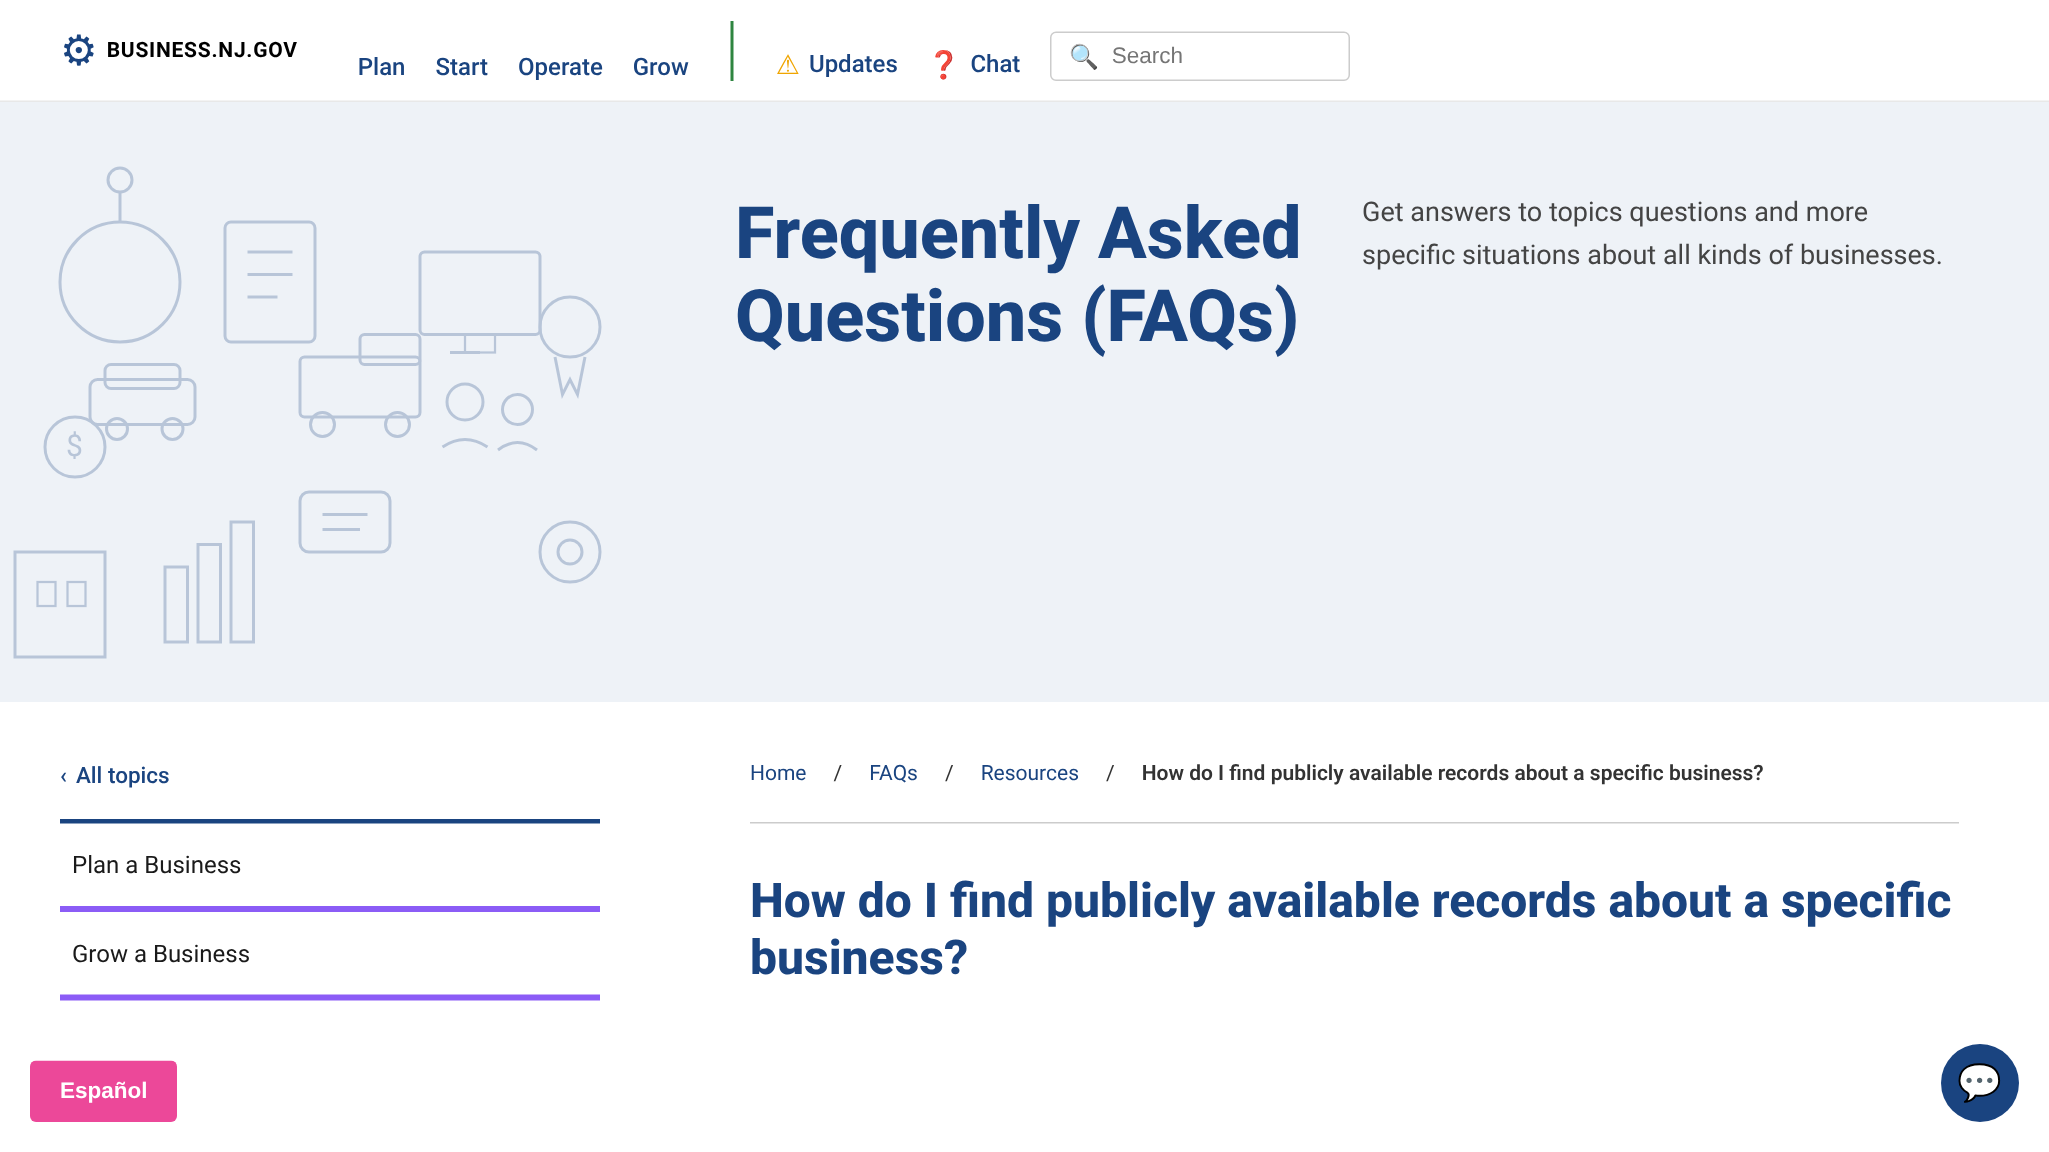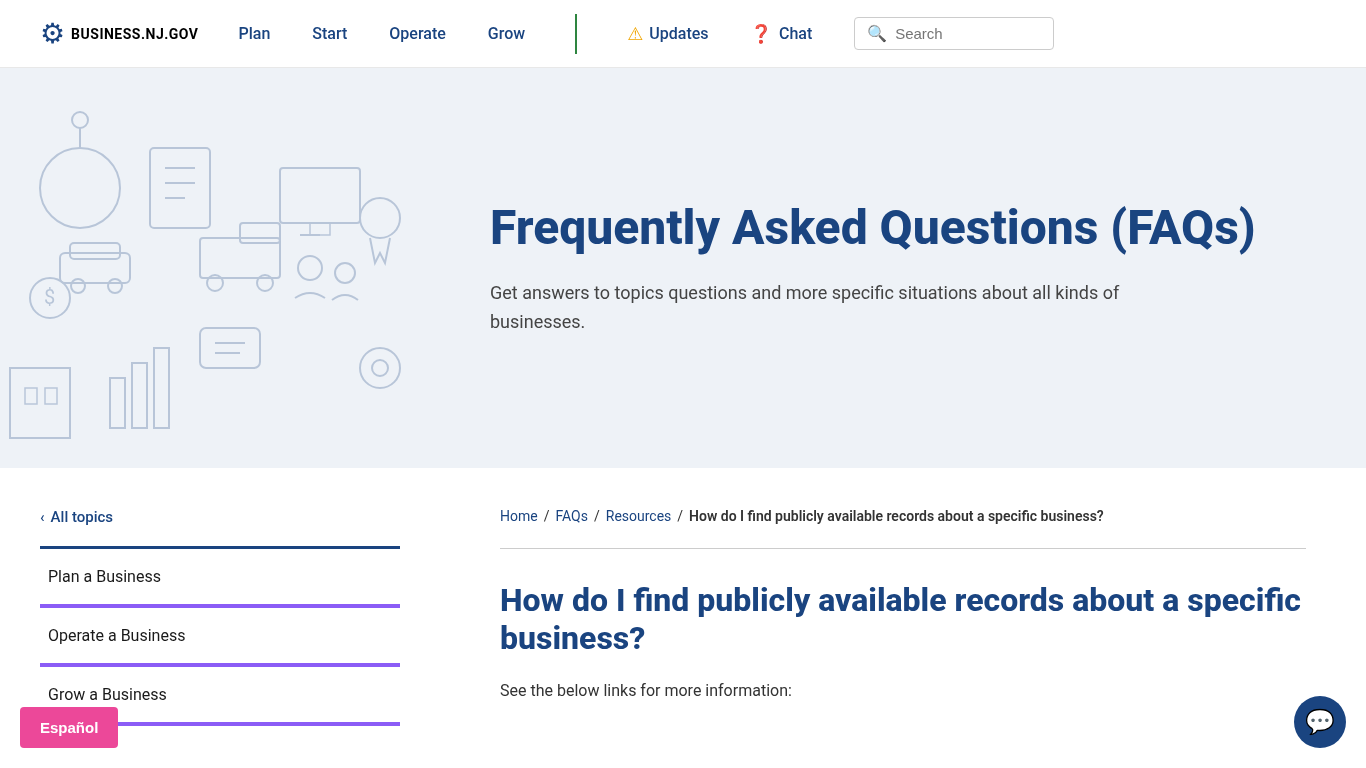--- a/index.html
+++ b/index.html
@@ -28,22 +28,22 @@
       margin-right: 6px;
     }
     .logo-text {
       font-size: 14px;
       font-weight: 700;
       color: #000000;
       letter-spacing: 0.5px;
     }
     .main-nav {
       display: flex;
-      align-items: center;
-      gap: 42px;
+      align-items: flex-end;
+      gap: 20px;
       flex: 1;
     }
     .nav-link {
       text-decoration: none;
       color: #1a4480;
       font-size: 16px;
       font-weight: 500;
       cursor: pointer;
     }
     .nav-divider {
@@ -109,22 +109,21 @@
       position: absolute;
       top: 0; left: 0;
       width: 100%;
       height: 100%;
       opacity: 0.25;
     }
     .hero-content {
       flex: 1;
       padding: 60px 60px 60px 40px;
       display: flex;
-      flex-direction: column;
-      justify-content: center;
+      flex-direction: row;
     }
     .hero-title {
       font-size: 48px;
       font-weight: 800;
       color: #1a4480;
       line-height: 1.15;
       margin-bottom: 24px;
     }
     .hero-desc {
       font-size: 18px;
@@ -178,21 +177,21 @@
     }
 
     
     .main-article {
       flex: 1;
       padding: 40px 60px;
     }
     .breadcrumb {
       display: flex;
       align-items: center;
-      gap: 6px;
+      gap: 18px;
       font-size: 14px;
       margin-bottom: 24px;
       flex-wrap: wrap;
     }
     .breadcrumb a {
       color: #1a4480;
       text-decoration: none;
     }
     .breadcrumb span { color: #333; }
     .breadcrumb-current { font-weight: 600; color: #1a1a1a; }
@@ -361,44 +360,40 @@
     <a class="back-link" href="#">
       <span>‹</span>
       <span>All topics</span>
     </a>
     <div class="sidebar-divider"></div>
     <ul class="sidebar-nav">
       <li>
         <a href="#">Plan a Business</a>
       </li>
       <li>
-        <a href="#">Operate a Business</a>
-      </li>
-      <li>
         <a href="#">Grow a Business</a>
       </li>
 
     </ul>
   </aside>
 
   <main class="main-article">
     <nav class="breadcrumb">
       <a href="#">Home</a>
       <span>/</span>
       <a href="#">FAQs</a>
       <span>/</span>
       <a href="#">Resources</a>
       <span>/</span>
       <span class="breadcrumb-current">How do I find publicly available records about a specific business?</span>
     </nav>
 
     <div class="article-divider"></div>
 
     <h2 class="article-title">How do I find publicly available records about a specific business?</h2>
-    <p class="article-body">See the below links for more information:</p>
   </main>
 </div>
 
 <button class="espanol-btn">Español</button>
 
 <div class="chat-bubble">
   <span class="chat-bubble-icon">💬</span>
 </div>
 
 </body></html>

